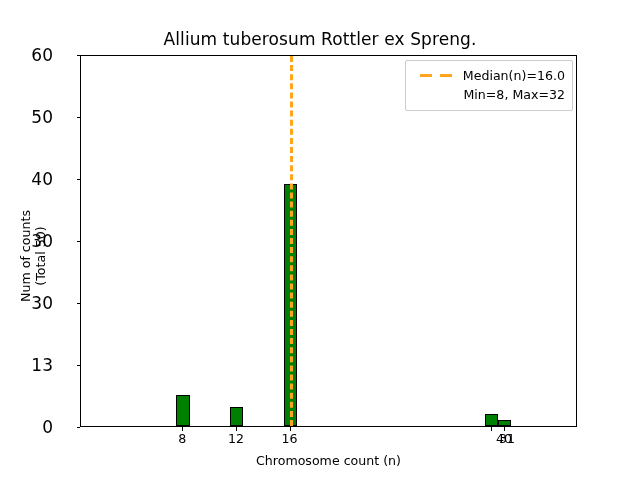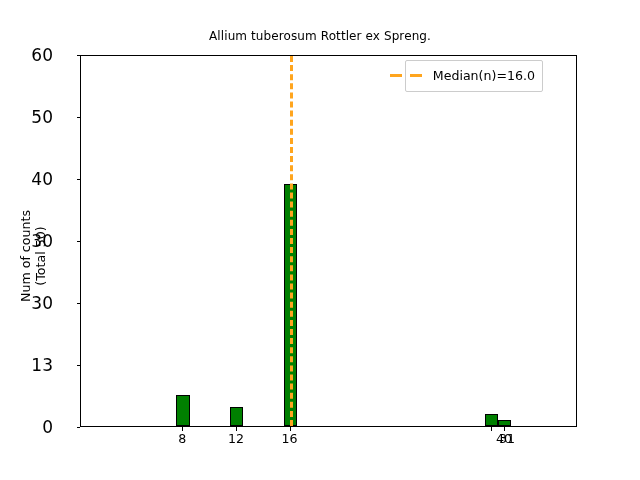--- a/index.html
+++ b/index.html
@@ -20,21 +20,21 @@
     height: 480px;
     background: #ffffff;
   }
   
   #chart-title {
     position: absolute;
     left: 0;
     top: 29px;
     width: 640px;
     text-align: center;
-    font-size: 12px;
+    font-size: 17px;
     letter-spacing: 0.1px;
     color: #000000;
     white-space: nowrap;
   }
   
   #plot-area {
     position: absolute;
     left: 80px;
     top: 55px;
     width: 497px;
@@ -121,21 +121,21 @@
     width: 497px;
     text-align: center;
     font-size: 12.6px;
     white-space: nowrap;
   }
   
   #legend {
     position: absolute;
     left: 405px;
     top: 60px;
-    width: 138px;
+    width: 168px;
     box-sizing: border-box;
     border: 1px solid #cccccc;
     border-radius: 2px;
     background: #ffffff;
     padding: 5px 7px 6px 7px;
   }
   .legend-row {
     display: flex;
     align-items: center;
     justify-content: flex-end;
@@ -213,21 +213,26 @@
   <div class="xtick-mark" style="left:289.5px"></div>
   <div class="xtick-mark" style="left:490.5px"></div>
   <div class="xtick-mark" style="left:503.9px"></div>
 
   <div class="xtick-label" style="left:182.3px">8</div>
   <div class="xtick-label" style="left:235.9px">12</div>
   <div class="xtick-label" style="left:289.5px">16</div>
   <div class="xtick-label" style="left:507px">31</div>
   <div class="xtick-label" style="left:503.9px">40</div>
 
+  <div id="xlabel">Chromosome count (n)</div>
 
   <div id="legend">
     <div class="legend-row">
       <span class="legend-handle"></span>
       <span class="legend-text">Median(n)=16.0</span>
     </div>
+    <div class="legend-row">
+      <span class="legend-handle blank"></span>
+      <span class="legend-text">Min=8, Max=32</span>
+    </div>
   </div>
 
 </div>
 
 </body></html>

